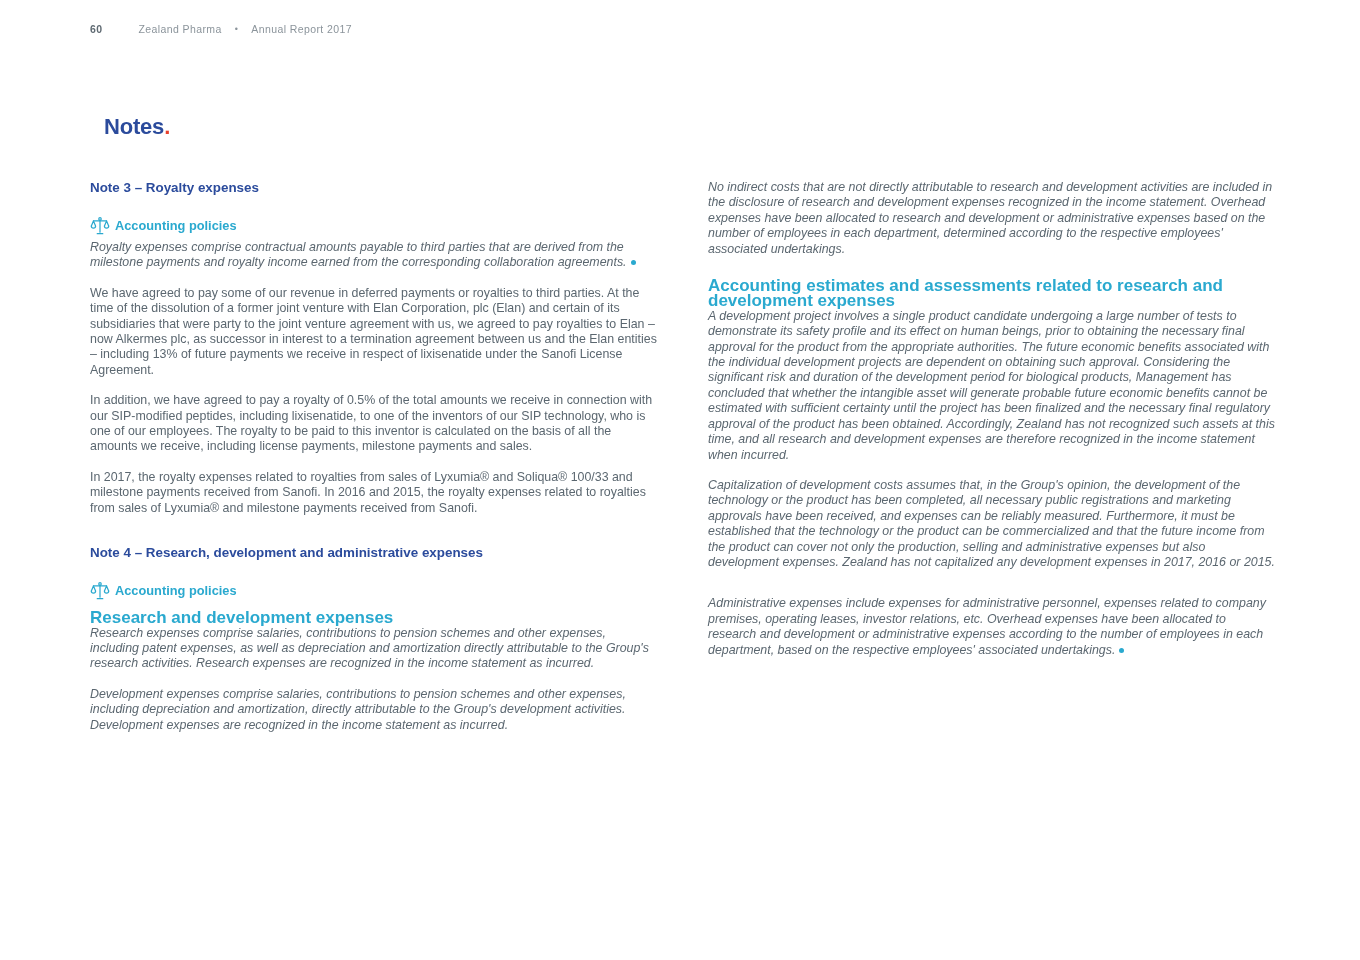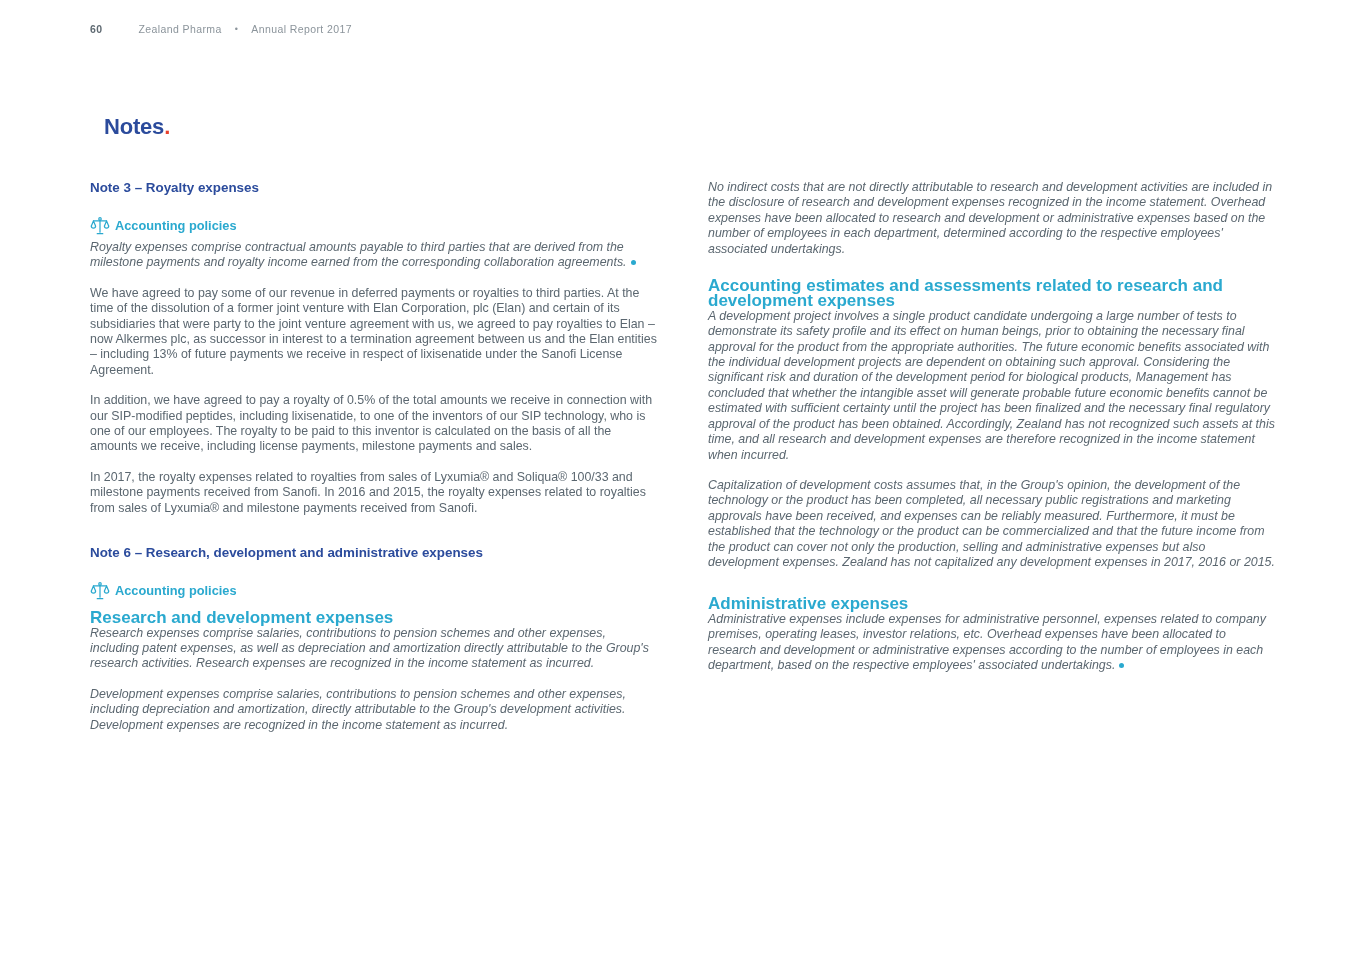--- a/index.html
+++ b/index.html
@@ -130,21 +130,21 @@
     </div>
 
     <p class="italic"><span>Royalty expenses comprise contractual amounts payable to third parties that are derived from the milestone payments and royalty income earned from the corresponding collaboration agreements.</span><span class="end-dot"></span></p>
 
     <p>We have agreed to pay some of our revenue in deferred payments or royalties to third parties. At the time of the dissolution of a former joint venture with Elan Corporation, plc (Elan) and certain of its subsidiaries that were party to the joint venture agreement with us, we agreed to pay royalties to Elan – now Alkermes plc, as successor in interest to a termination agreement between us and the Elan entities – including 13% of future payments we receive in respect of lixisenatide under the Sanofi License Agreement.</p>
 
     <p>In addition, we have agreed to pay a royalty of 0.5% of the total amounts we receive in connection with our SIP-modified peptides, including lixisenatide, to one of the inventors of our SIP technology, who is one of our employees. The royalty to be paid to this inventor is calculated on the basis of all the amounts we receive, including license payments, milestone payments and sales.</p>
 
     <p class="last">In 2017, the royalty expenses related to royalties from sales of Lyxumia® and Soliqua® 100/33 and milestone payments received from Sanofi. In 2016 and 2015, the royalty expenses related to royalties from sales of Lyxumia® and milestone payments received from Sanofi.</p>
 
-    <h2 class="note-heading mt">Note 6 – Research, development and administrative expenses</h2>
+    <h2 class="note-heading mt">Note 4 – Research, development and administrative expenses</h2>
 
     <div class="policy-head">
       <svg class="scales-icon" width="20" height="18" viewBox="0 0 24 22">
         <g fill="none" stroke="#2aa9cf" stroke-width="1.5" stroke-linecap="round" stroke-linejoin="round">
           <circle cx="12" cy="2.4" r="1.5"></circle>
           <line x1="4" y1="4.8" x2="20" y2="4.8"></line>
           <line x1="12" y1="4" x2="12" y2="18.6"></line>
           <line x1="8.6" y1="20.4" x2="15.4" y2="20.4"></line>
           <polyline points="1.4,11 4,4.8 6.6,11"></polyline>
           <path d="M1.4 11 A2.6 2.6 0 0 0 6.6 11"></path>
@@ -167,19 +167,18 @@
 
 
     <p class="italic">No indirect costs that are not directly attributable to research and development activities are included in the disclosure of research and development expenses recognized in the income statement. Overhead expenses have been allocated to research and development or administrative expenses based on the number of employees in each department, determined according to the respective employees' associated undertakings.</p>
 
     <h3 class="sub" style="margin-top:21px;">Accounting estimates and assessments related to research and development expenses</h3>
 
     <p class="italic">A development project involves a single product candidate undergoing a large number of tests to demonstrate its safety profile and its effect on human beings, prior to obtaining the necessary final approval for the product from the appropriate authorities. The future economic benefits associated with the individual development projects are dependent on obtaining such approval. Considering the significant risk and duration of the development period for biological products, Management has concluded that whether the intangible asset will generate probable future economic benefits cannot be estimated with sufficient certainty until the project has been finalized and the necessary final regulatory approval of the product has been obtained. Accordingly, Zealand has not recognized such assets at this time, and all research and development expenses are therefore recognized in the income statement when incurred.</p>
 
     <p class="italic gap-lg">Capitalization of development costs assumes that, in the Group's opinion, the development of the technology or the product has been completed, all necessary public registrations and marketing approvals have been received, and expenses can be reliably measured. Furthermore, it must be established that the technology or the product can be commercialized and that the future income from the product can cover not only the production, selling and administrative expenses but also development expenses. Zealand has not capitalized any development expenses in 2017, 2016 or 2015.</p>
 
-    <h3 class="sub">Administrative expenses</h3>
 
     <p class="italic last"><span>Administrative expenses include expenses for administrative personnel, expenses related to company premises, operating leases, investor relations, etc. Overhead expenses have been allocated to research and development or administrative expenses according to the number of employees in each department, based on the respective employees' associated undertakings.</span><span class="end-dot"></span></p>
 
   </section>
 
 </div>
 
 </body></html>

